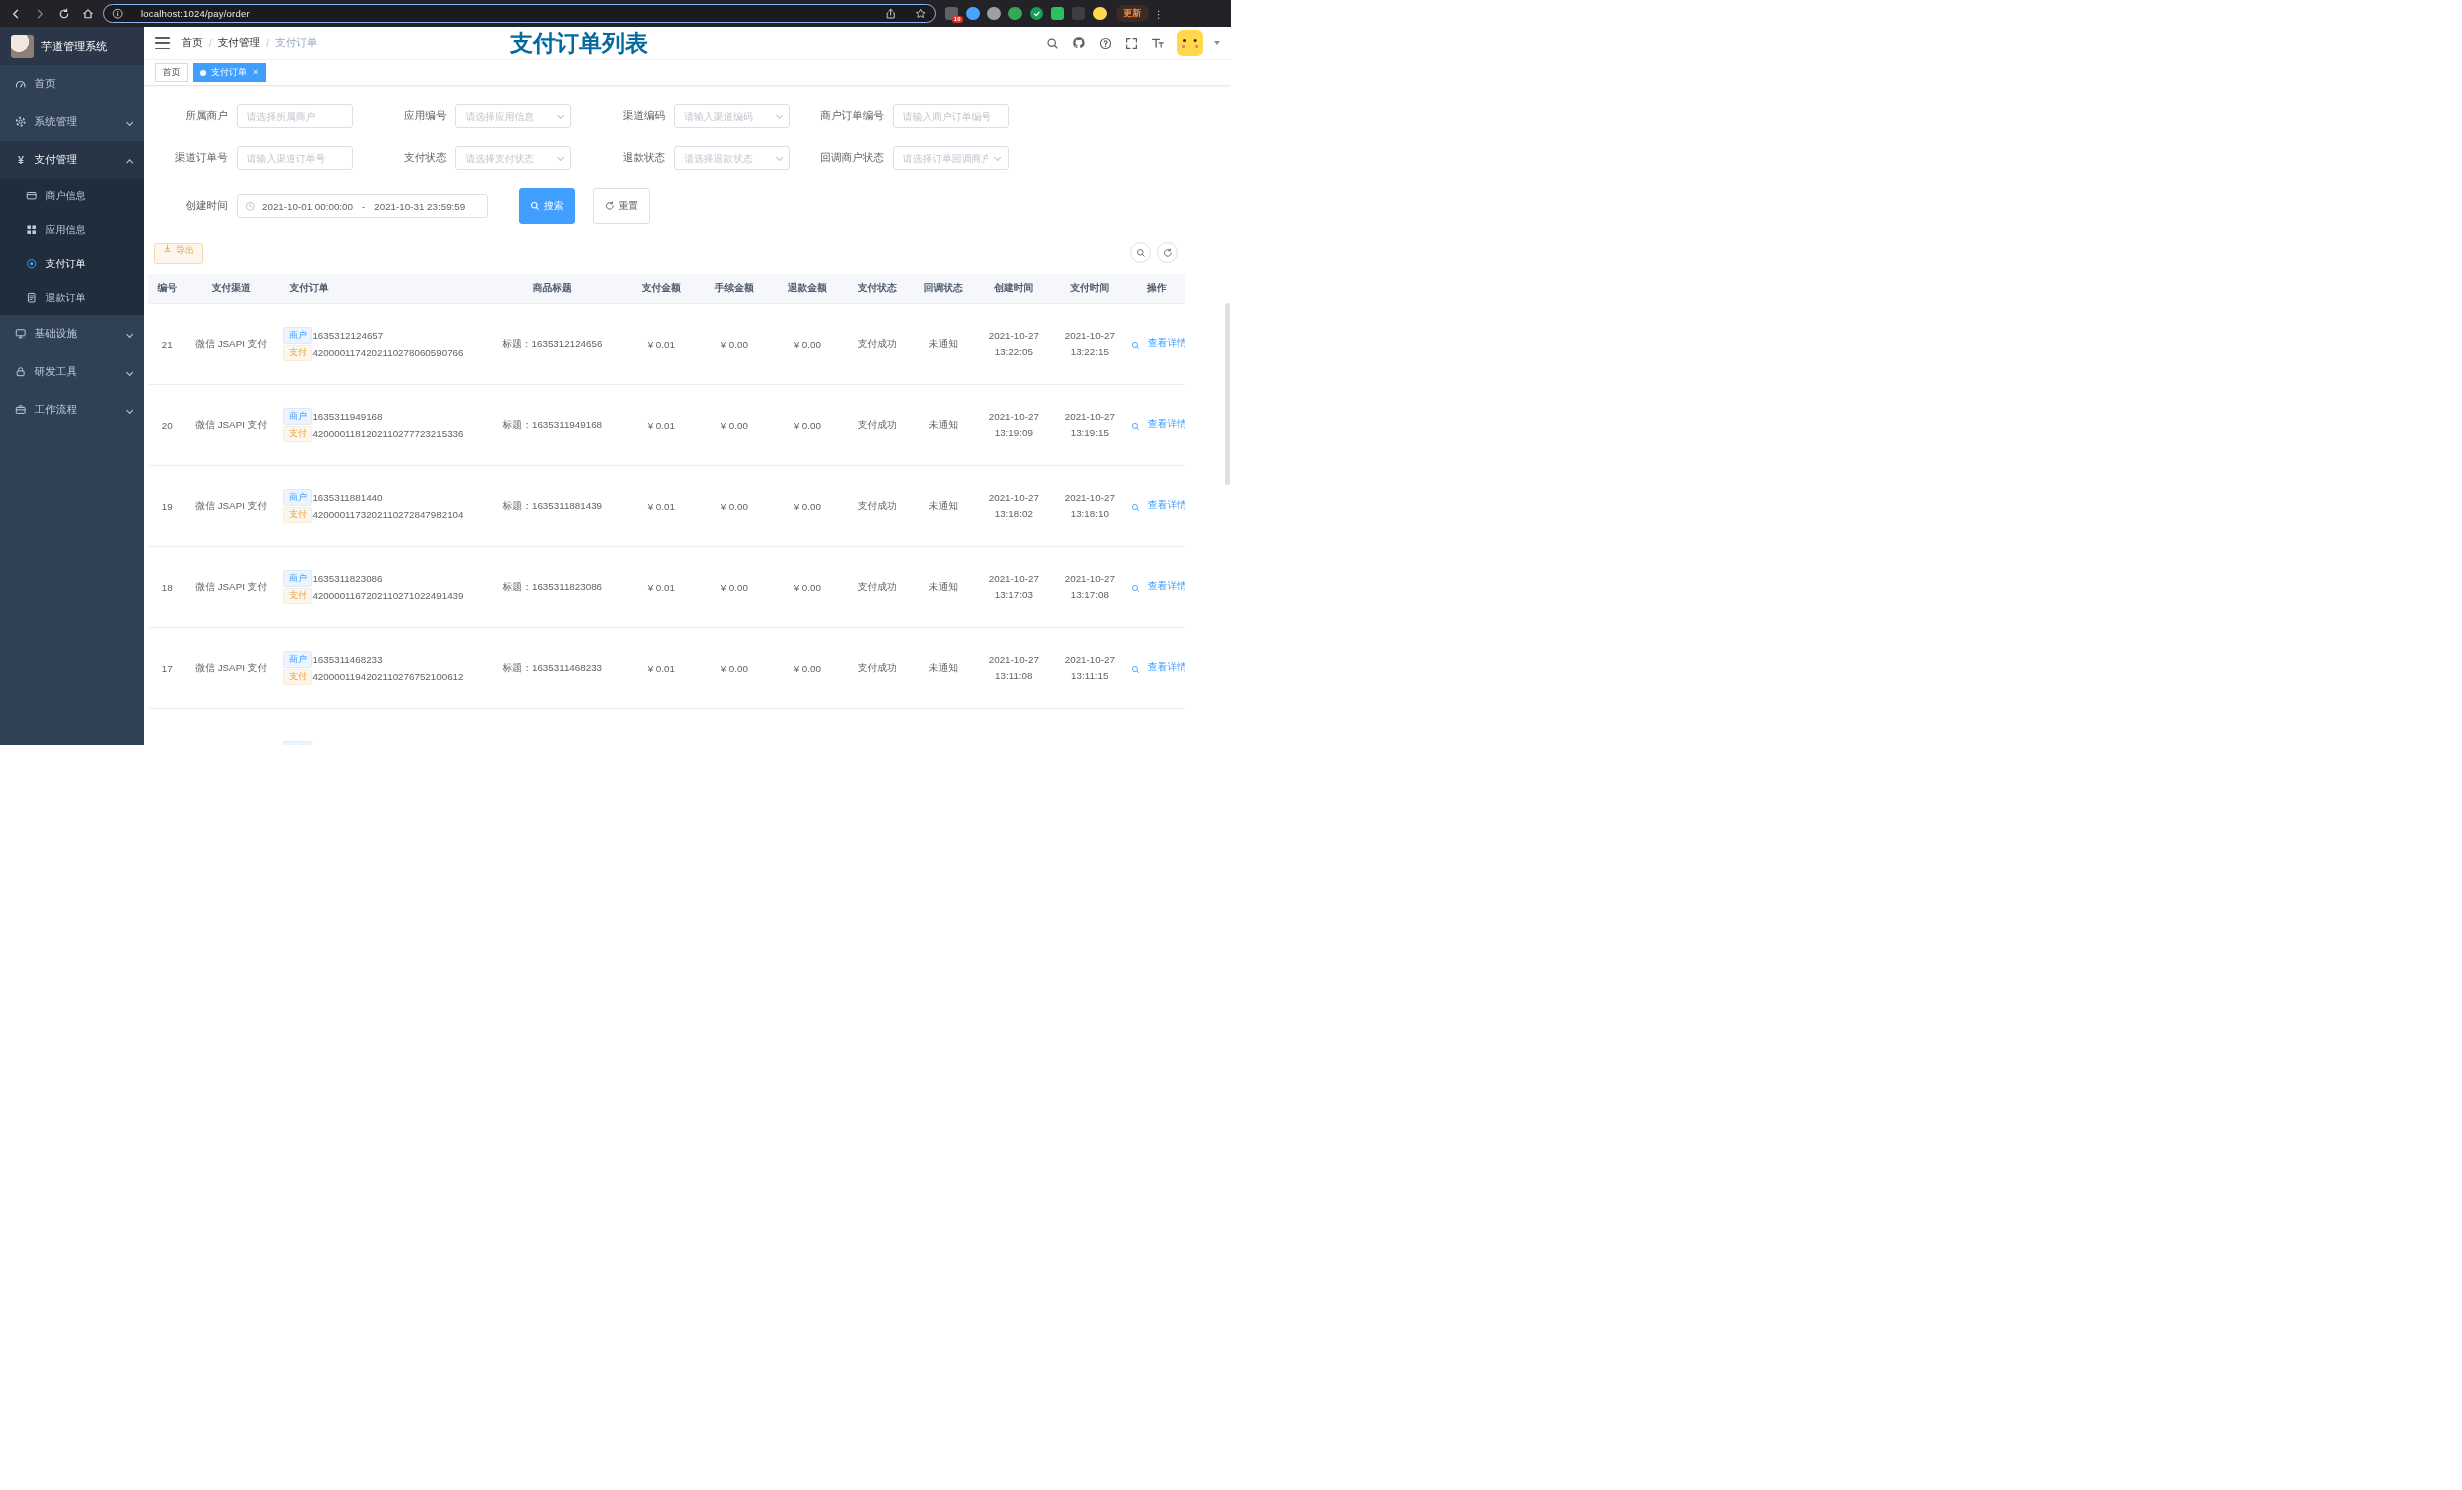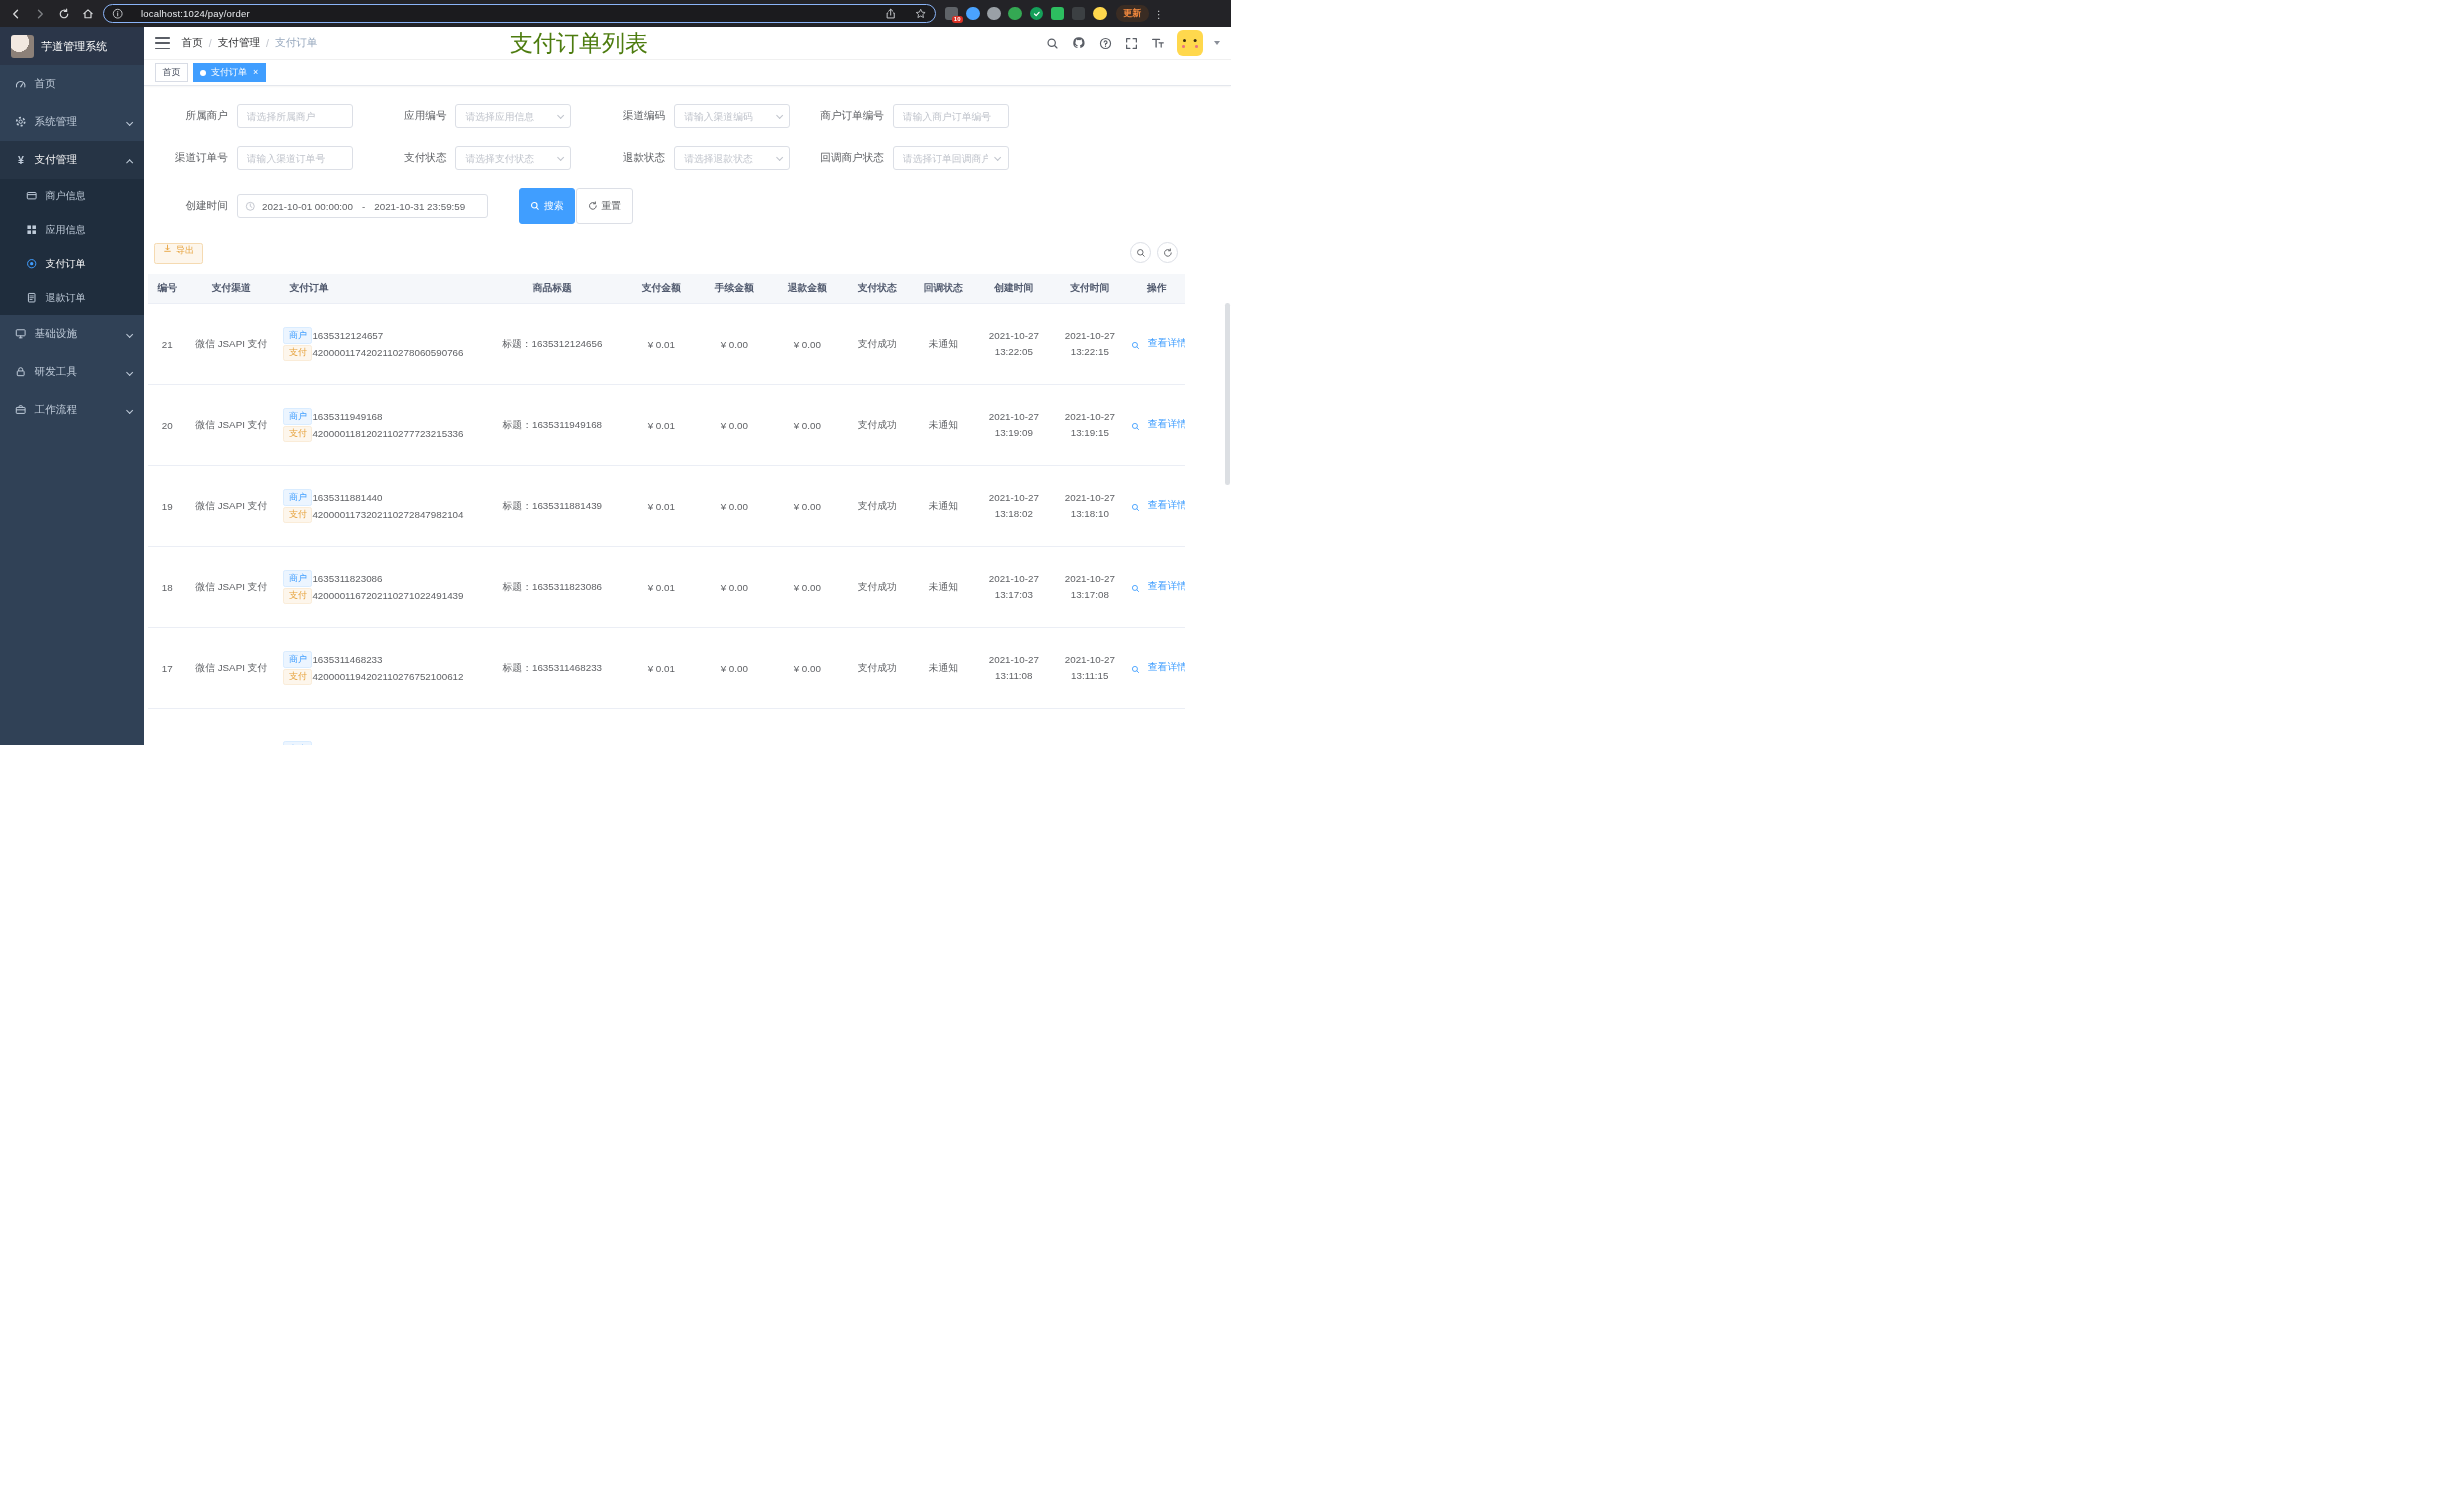--- a/index.html
+++ b/index.html
@@ -37,21 +37,21 @@
 
   
   .main{position:absolute;left:144px;top:27px;right:0;bottom:0;background:#fff;overflow:hidden}
   .navbar{position:relative;height:33px;display:flex;align-items:center;padding:0 10.6px;border-bottom:0.8px solid #f0f0f0}
   .hamburger{width:15px;height:12px;display:flex;flex-direction:column;justify-content:space-between;margin-right:12px;cursor:pointer}
   .hamburger i{display:block;height:1.5px;background:#5a5e66;border-radius:0.8px}
   .crumbs{display:flex;align-items:center;gap:6px;font-size:10.6px}
   .crumb{color:#303133;font-weight:500;cursor:pointer}
   .crumb-sep{color:#c0c4cc}
   .crumb.last{color:#97a8be;font-weight:normal;cursor:default}
-  .annotation{position:absolute;left:435px;top:50%;transform:translate(-50%,-50%);color:#4d7c0f;font-size:23px;font-weight:normal;white-space:nowrap;pointer-events:none}
+  .annotation{position:absolute;left:435px;top:50%;transform:translate(-50%,-50%);color:#0369a1;font-size:23px;font-weight:bold;white-space:nowrap;pointer-events:none}
   .nav-right{margin-left:auto;display:flex;align-items:center;gap:11.4px}
   .nav-ic{width:15px;height:15px;display:flex;align-items:center;justify-content:center;color:#5a5e66;cursor:pointer}
   .avatar-emoji{width:26px;height:26px;border-radius:6px;background:#ffd84d;position:relative;cursor:pointer}
   .avatar-emoji:before{content:"";position:absolute;left:6px;top:9px;width:3px;height:3px;border-radius:50%;background:#3a2d10;box-shadow:10.6px 0 0 #3a2d10}
   .avatar-emoji:after{content:"";position:absolute;left:4.5px;top:15px;width:3.8px;height:3px;border-radius:50%;background:#e8737f;box-shadow:13px 0 0 #e8737f}
   .caret-down{width:0;height:0;border-left:3.8px solid transparent;border-right:3.8px solid transparent;border-top:4.5px solid #8a8f99;cursor:pointer}
 
   .tags-view{height:26px;display:flex;align-items:center;gap:4.5px;padding:0 10.6px;border-bottom:0.8px solid #e4e7ed;box-shadow:0 0.8px 2.3px rgba(0,0,0,.06)}
   .tab{height:19.7px;display:flex;align-items:center;gap:4.5px;padding:0 6.8px;border:0.8px solid #d8dce5;background:#fff;color:#495060;font-size:9px;cursor:pointer;white-space:nowrap}
   .tab.active{background:#409eff;border-color:#409eff;color:#fff}
@@ -67,21 +67,21 @@
   .f-label{width:83px;text-align:right;padding-right:9px;font-size:10.6px;color:#606266;white-space:nowrap}
   .f-control{position:relative;width:116px}
   .f-control input{width:100%;height:24px;border:0.8px solid #dcdfe6;border-radius:3px;padding:0 19.7px 0 9px;font-size:9.8px;color:#606266;outline:none;background:#fff}
   .f-control input::placeholder{color:#c0c4cc}
   .f-control.plain input{padding-right:9px}
   .sel-caret{position:absolute;right:8.3px;top:9px;width:5.3px;height:5.3px;border-right:1.1px solid #c0c4cc;border-bottom:1.1px solid #c0c4cc;transform:rotate(45deg);pointer-events:none}
   .date-box{width:251px;height:24px;border:0.8px solid #dcdfe6;border-radius:3px;display:flex;align-items:center;padding:0 7.6px;gap:6px;font-size:9.8px;color:#606266;white-space:nowrap;overflow:hidden}
   .date-box .sep{color:#606266;padding:0 3px}
   .btn{height:36px;border-radius:3px;display:inline-flex;align-items:center;gap:3.8px;padding:0 10.6px;font-size:9.8px;cursor:pointer;border:0.8px solid transparent}
   .btn-primary{background:#409eff;border-color:#409eff;color:#fff;margin-left:11.4px}
-  .btn-plain{background:#fff;border-color:#dcdfe6;color:#606266;margin-left:1px}
+  .btn-plain{background:#fff;border-color:#dcdfe6;color:#606266;margin-left:18px}
 
   
   .toolbar{position:relative;margin:0 0 10.6px 9.8px;height:21px}
   .btn-export{height:21px;border-radius:2.3px;display:inline-flex;align-items:flex-start;gap:3.8px;padding:0 8.3px;font-size:9px;cursor:pointer;background:#fdf6ec;border:0.8px solid #f5dab1;color:#e6a23c}
   .tool-circle{position:absolute;top:0;width:21px;height:21px;border-radius:50%;border:0.8px solid #dcdfe6;background:#fff;display:flex;align-items:center;justify-content:center;color:#606266;cursor:pointer}
   .tool-circle.c1{right:80px}
   .tool-circle.c2{right:53px}
 
   
   .table-wrap{margin-left:3.8px;width:1037px;overflow:hidden}

